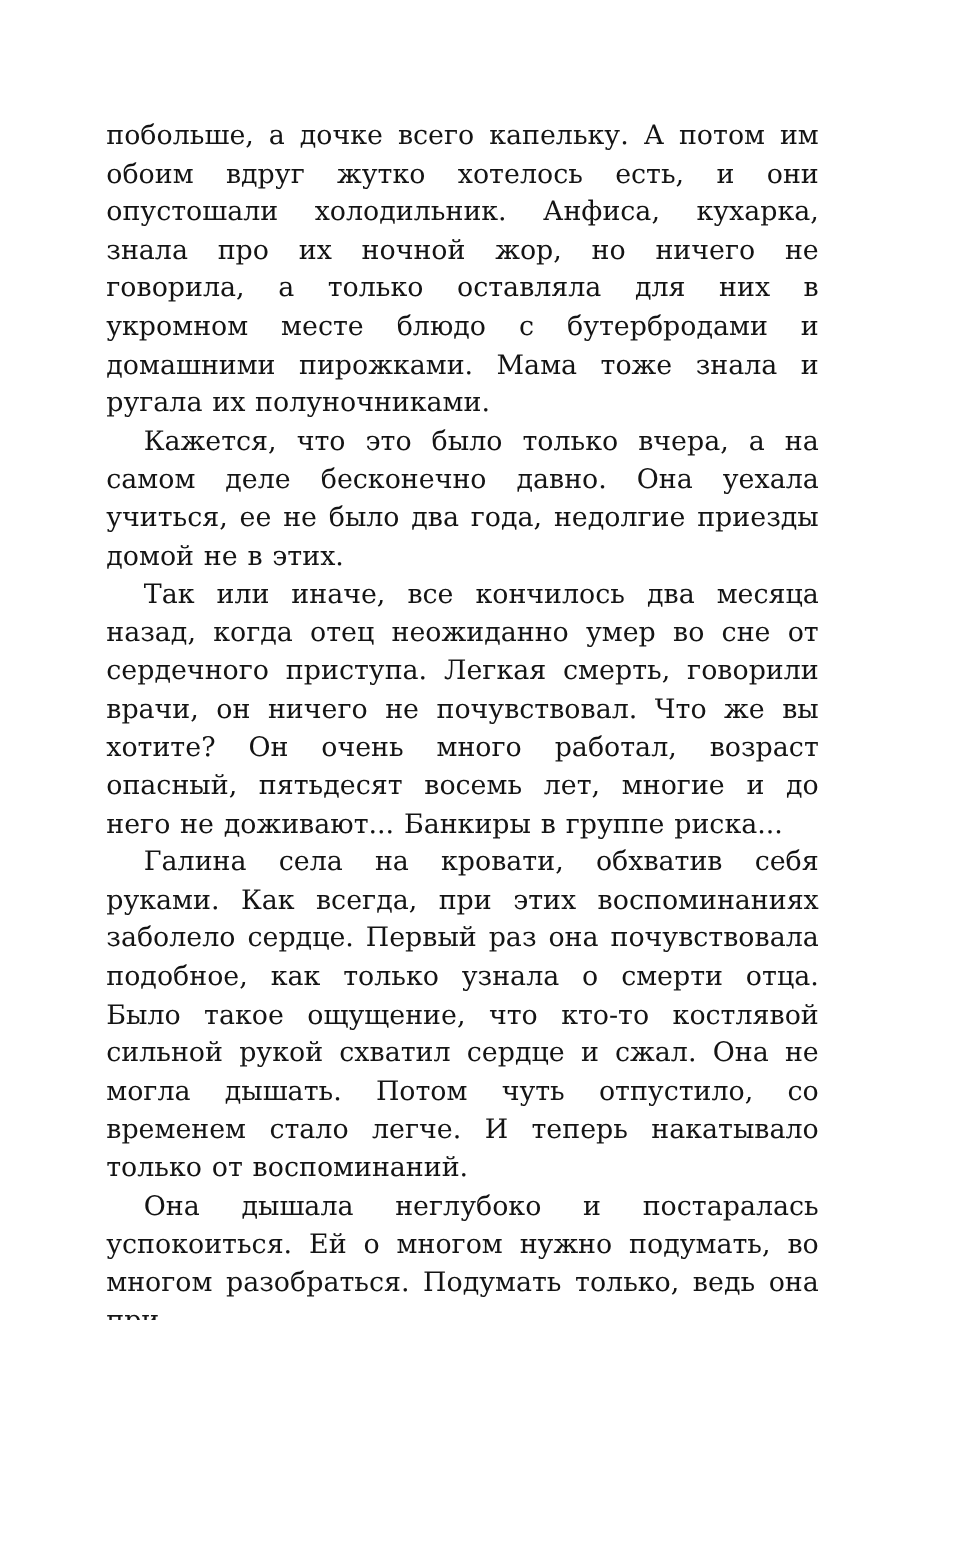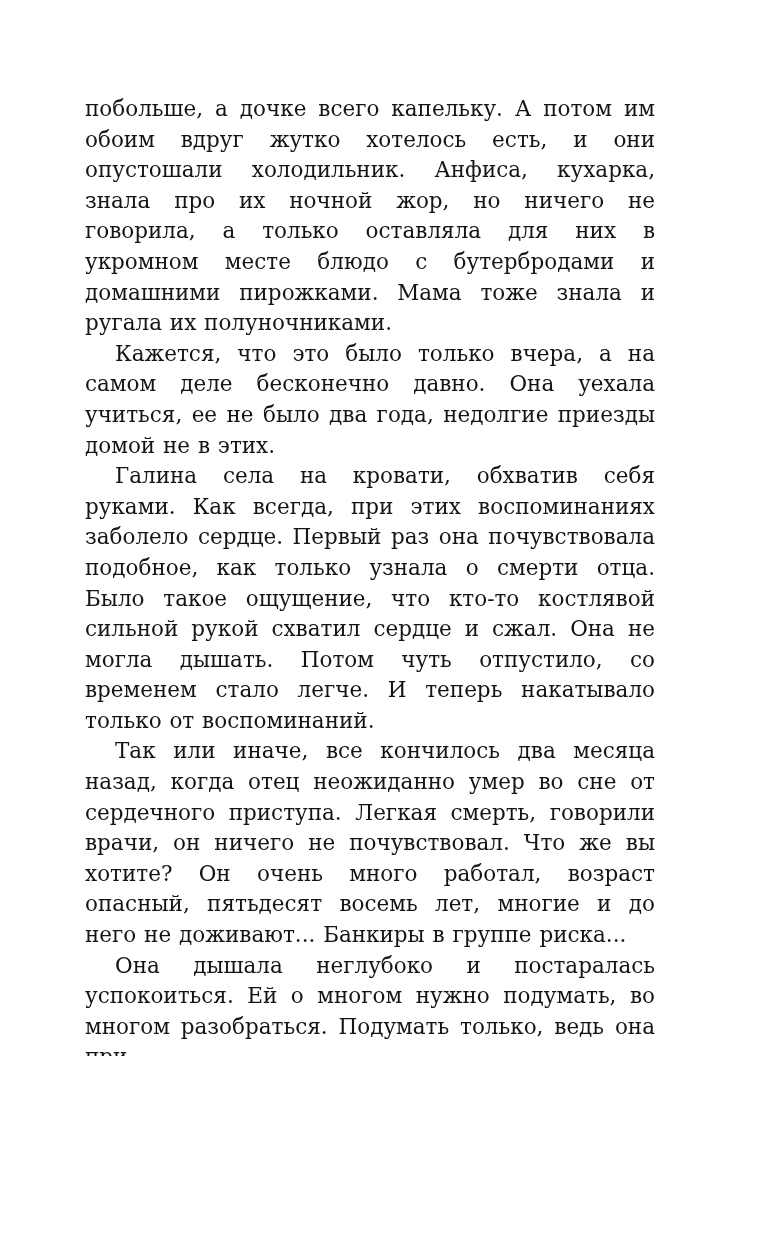--- a/index.html
+++ b/index.html
@@ -45,18 +45,18 @@
     color: #3b82f6;
   }
 </style>
 </head>
 <body>
 
 <div class="book-page">
   <div class="text-block">
     <p class="no-indent">побольше, а дочке всего капельку. А потом им обоим вдруг жутко хотелось есть, и они опустошали холодильник. Анфиса, кухарка, знала про их ночной жор, но ничего не говорила, а только оставляла для них в укромном месте блюдо с бутербродами и домашними пирожками. Мама тоже знала и ругала их полуночниками.</p>
     <p>Кажется, что это было только вчера, а на самом деле бесконечно давно. Она уехала учиться, ее не было два года, недолгие приезды домой не в этих.</p>
+    <p>Так или иначе, все кончилось два месяца назад, когда отец неожиданно умер во сне от сердечного приступа. Легкая смерть, говорили врачи, он ничего не почувствовал. Что же вы хотите? Он очень много работал, возраст опасный, пятьдесят восемь лет, многие и до него не доживают... Банкиры в группе риска...</p>
     <p>Галина села на кровати, обхватив себя руками. Как всегда, при этих воспоминаниях заболело сердце. Первый раз она почувствовала подобное, как только узнала о смерти отца. Было такое ощущение, что кто-то костлявой сильной рукой схватил сердце и сжал. Она не могла дышать. Потом чуть отпустило, со временем стало легче. И теперь накатывало только от воспоминаний.</p>
-    <p>Так или иначе, все кончилось два месяца назад, когда отец неожиданно умер во сне от сердечного приступа. Легкая смерть, говорили врачи, он ничего не почувствовал. Что же вы хотите? Он очень много работал, возраст опасный, пятьдесят восемь лет, многие и до него не доживают... Банкиры в группе риска...</p>
     <p>Она дышала неглубоко и постаралась успокоиться. Ей о многом нужно подумать, во многом разобраться. Подумать только, ведь она при-</p>
   </div>
   <div class="page-number">– 15 –</div>
 </div>
 
 </body></html>

